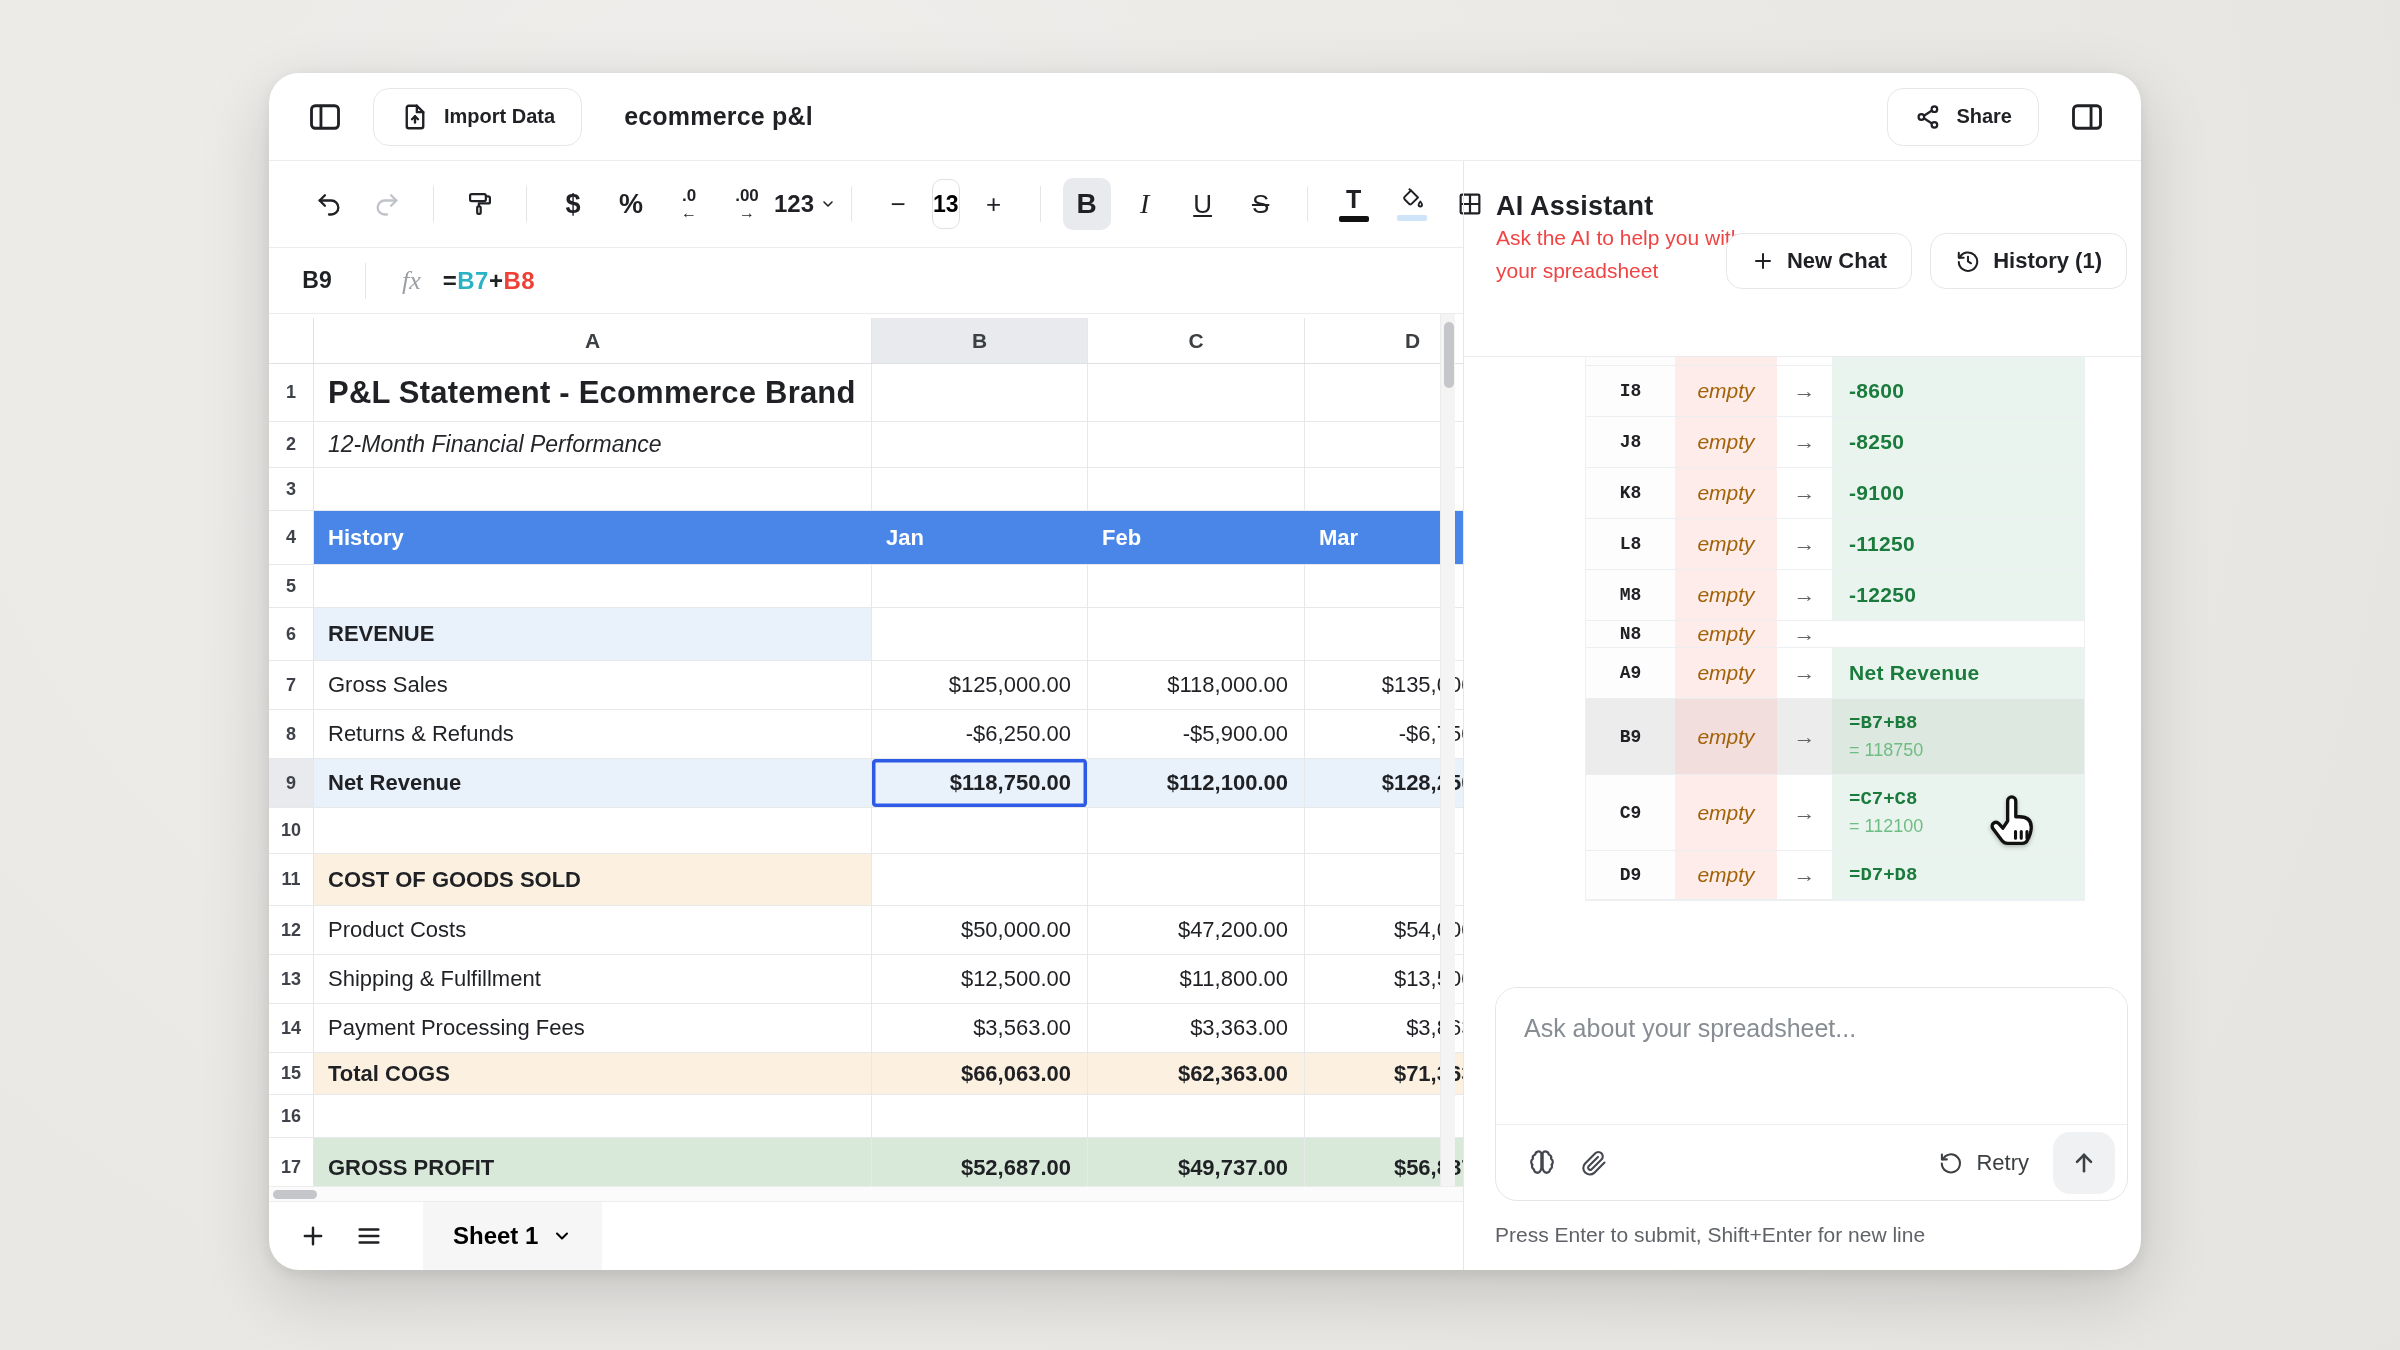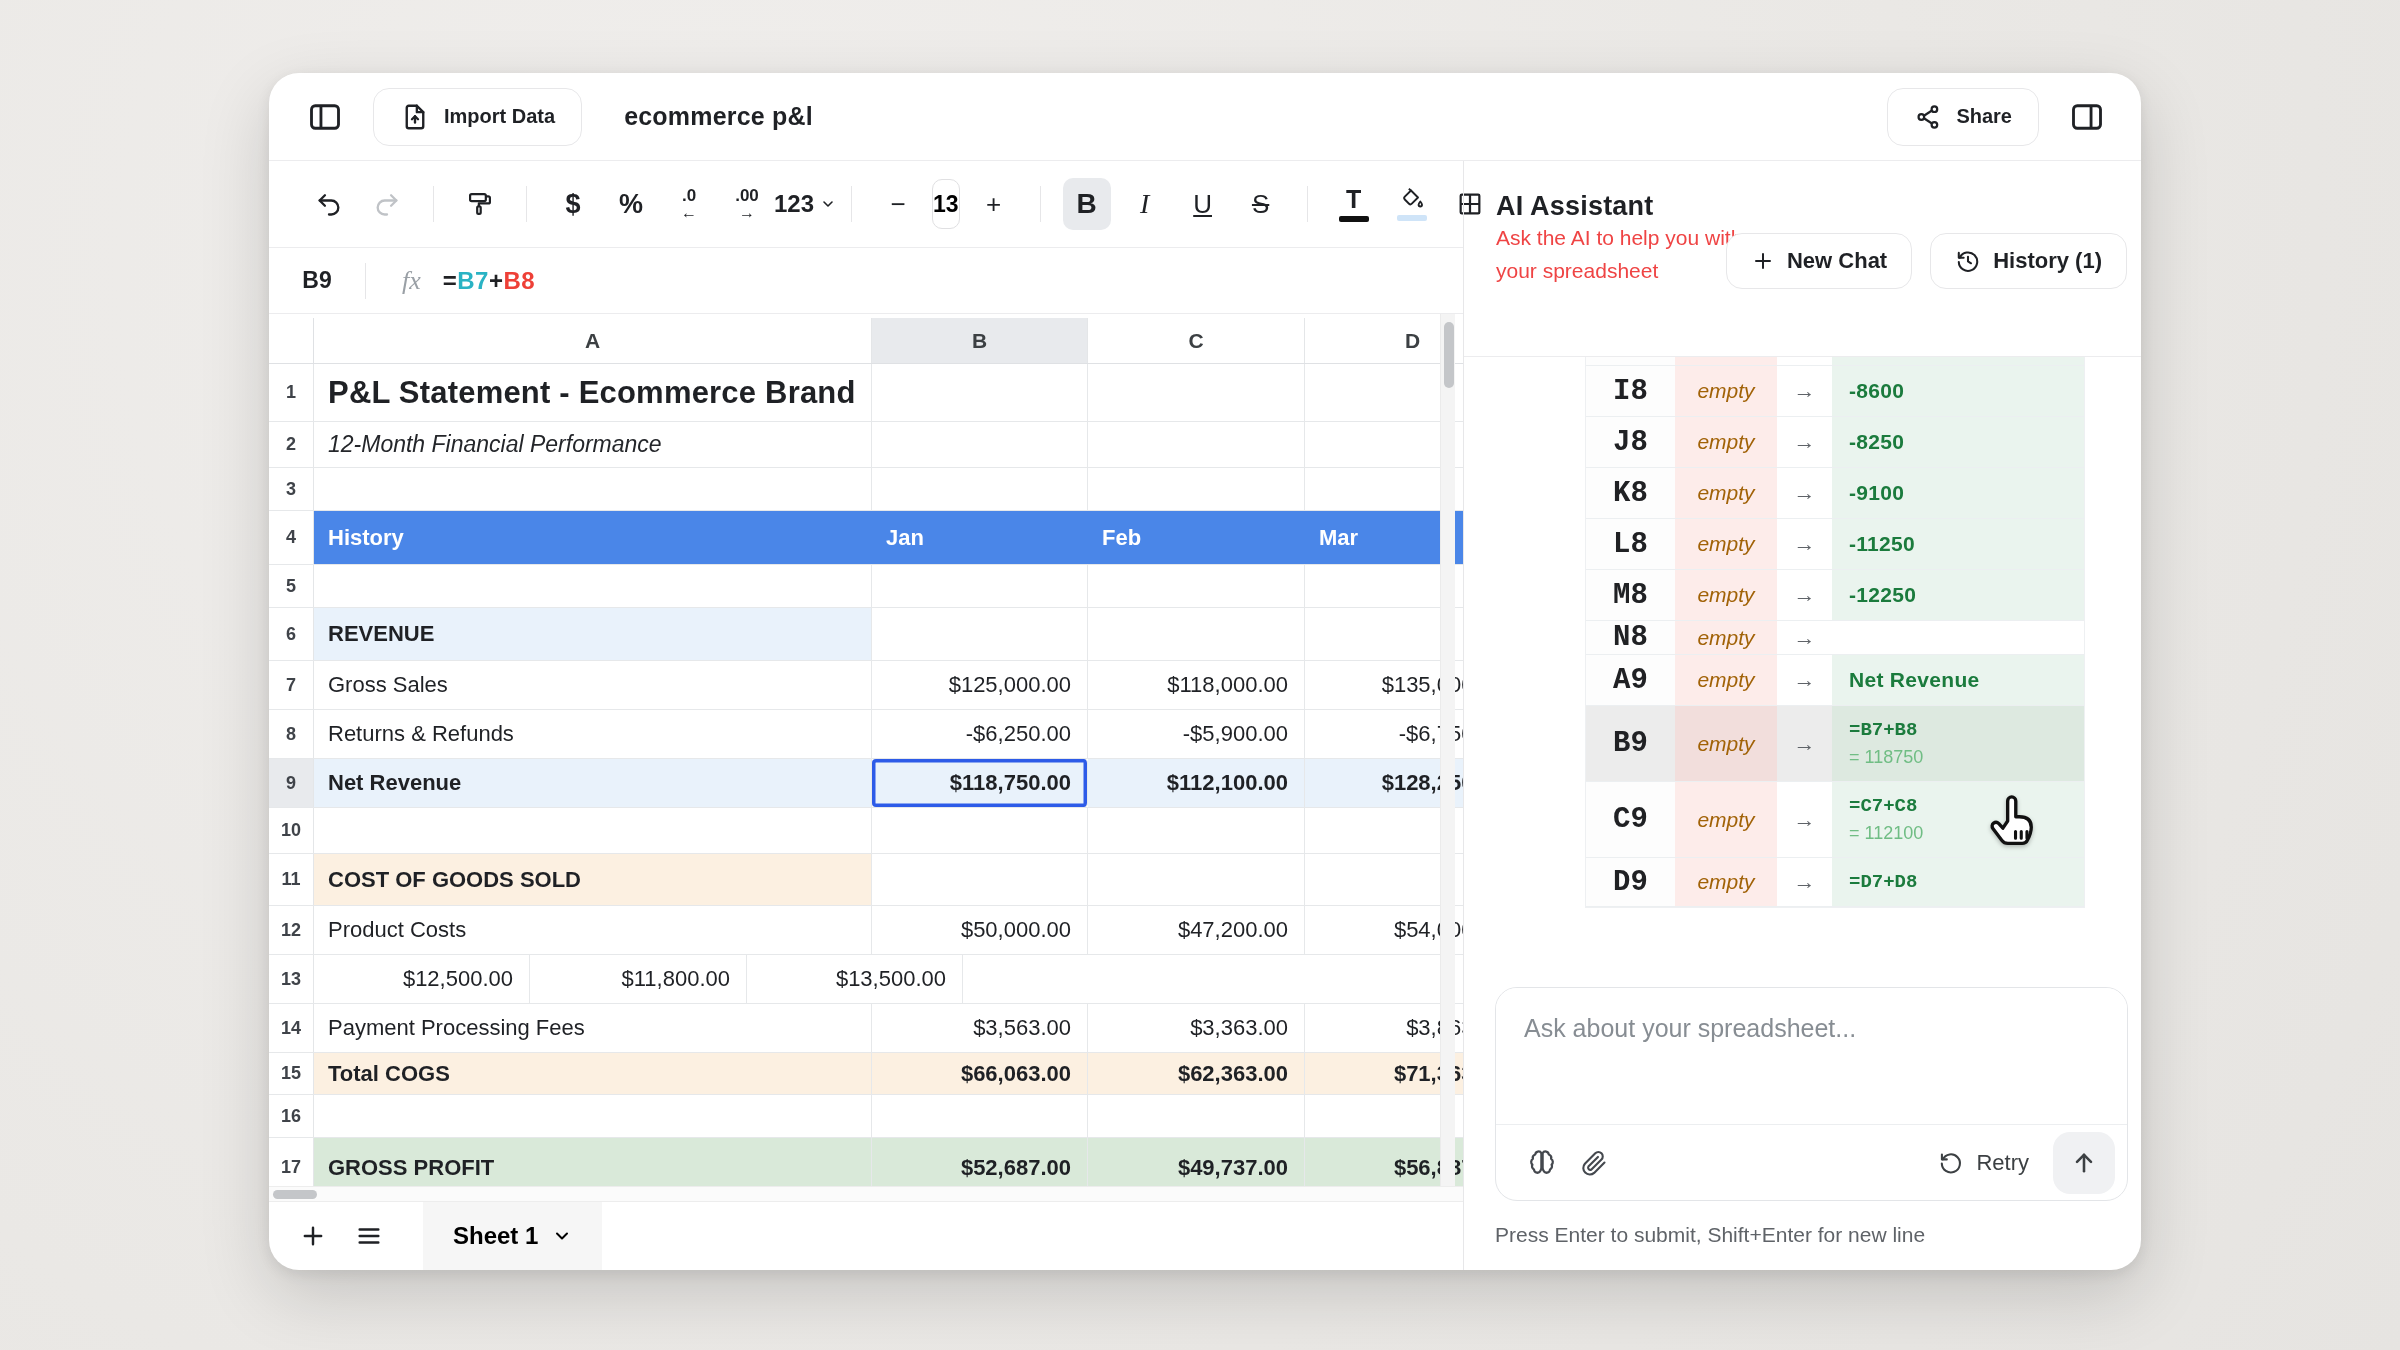--- a/index.html
+++ b/index.html
@@ -107,21 +107,21 @@
   .ai-header { height:196px; flex:none; position:relative; border-bottom:1px solid #ececee; padding:30px 0 0 32px; }
   .ai-title { font-size:27px; font-weight:700; letter-spacing:.2px; }
   .ai-sub { width:250px; font-size:21px; line-height:1.55; color:#ef4444; }
   .ai-actions { position:absolute; top:72px; right:14px; display:flex; gap:18px; }
   .ai-actions .pill-btn { height:56px; padding:0 24px; font-size:22px; font-weight:600; gap:12px; }
 
   .diff-area { height:603px; flex:none; overflow:hidden; position:relative; }
   .diff-table { position:absolute; left:121px; top:0; width:500px; border:1px solid #eef0f2; border-top:none; }
   .diff-row { display:grid; grid-template-columns:89px 102px 55px 1fr; border-bottom:1px solid #eceff1; align-items:stretch; }
   .dref { display:flex; align-items:center; justify-content:center; font-family:"Liberation Mono", monospace;
-          font-size:29px; font-weight:700; color:#202124; background:#fdfdfd; }
+          font-size:18px; font-weight:700; color:#202124; background:#fdfdfd; }
   .dold { display:flex; align-items:center; justify-content:center; background:#fdecea; }
   .dold span { font-style:italic; color:#a16207; font-size:21px; }
   .darr { display:flex; align-items:center; justify-content:center; color:#5f6368; font-size:22px; background:#fff; }
   .dnew { background:#eaf4ee; padding:13px 10px 13px 17px; display:flex; flex-direction:column; justify-content:center; }
   .dnew .val { color:#1b7b3d; font-size:21px; font-weight:700; letter-spacing:.3px; }
   .dnew .frm { color:#1b7b3d; font-family:"Liberation Mono", monospace; font-size:19px; font-weight:700; }
   .dnew .res { color:#70bd84; font-size:18px; margin-top:6px; }
   .diff-row.hovered .dref, .diff-row.hovered .darr { background:#ececec; }
   .diff-row.hovered .dold { background:#f2dedc; }
   .diff-row.hovered .dnew { background:#dde9e0; }
@@ -385,20 +385,21 @@
               </div>
               <div class="grow" style="height: 49px;">
                 <div class="gnum">12</div>
                 <div class="gcell ca" style="width: 558px;">Product Costs</div>
                 <div class="gcell cb numcell" style="width: 216px;">$50,000.00</div>
                 <div class="gcell cc numcell" style="width: 217px;">$47,200.00</div>
                 <div class="gcell cd numcell" style="width: 216px;">$54,000.00</div>
               </div>
               <div class="grow" style="height: 49px;">
                 <div class="gnum">13</div>
+                <div class="gcell ca" style="width: 558px;">Shipping &amp; Fulfillment</div>
                 <div class="gcell cb numcell" style="width: 216px;">$12,500.00</div>
                 <div class="gcell cc numcell" style="width: 217px;">$11,800.00</div>
                 <div class="gcell cd numcell" style="width: 216px;">$13,500.00</div>
               </div>
               <div class="grow" style="height: 49px;">
                 <div class="gnum">14</div>
                 <div class="gcell ca" style="width: 558px;">Payment Processing Fees</div>
                 <div class="gcell cb numcell" style="width: 216px;">$3,563.00</div>
                 <div class="gcell cc numcell" style="width: 217px;">$3,363.00</div>
                 <div class="gcell cd numcell" style="width: 216px;">$3,863.00</div>

